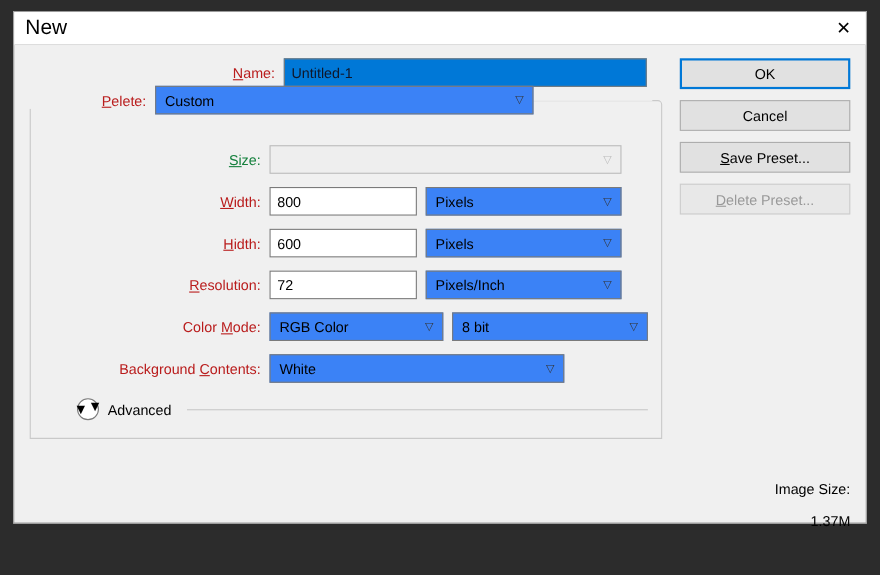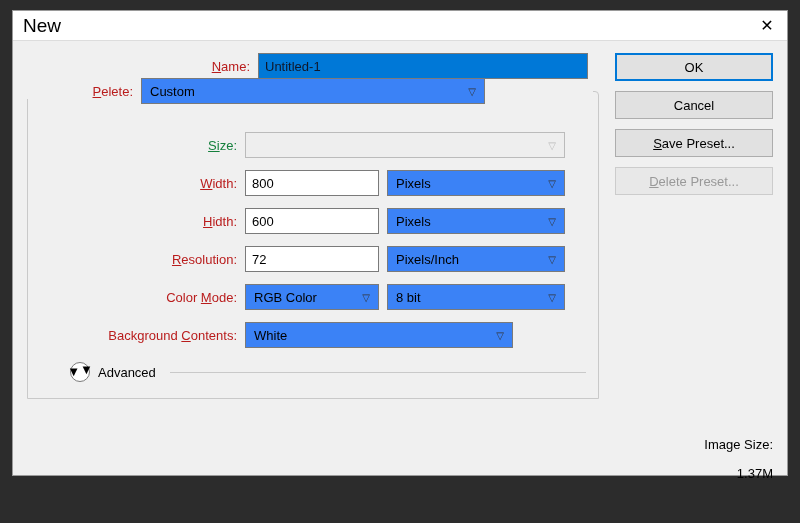--- a/index.html
+++ b/index.html
@@ -135,21 +135,21 @@
           <div class="sel" style="width:178px">
             <span>Pixels/Inch</span>
               <span class="chev">▽</span>
           </div>
         </div>
 
         <div class="row">
           <div class="lbl" style="width:205px">
             <span>Color </span><span class="underline">M</span><span>ode:</span>
           </div>
-          <div class="sel" style="width:134px">
+          <div class="sel" style="width:158px">
             <span>RGB Color</span>
               <span class="chev">▽</span>
           </div>
           <div style="width:8px"></div>
           <div class="sel" style="width:178px">
             <span>8 bit</span>
               <span class="chev">▽</span>
           </div>
         </div>
 

